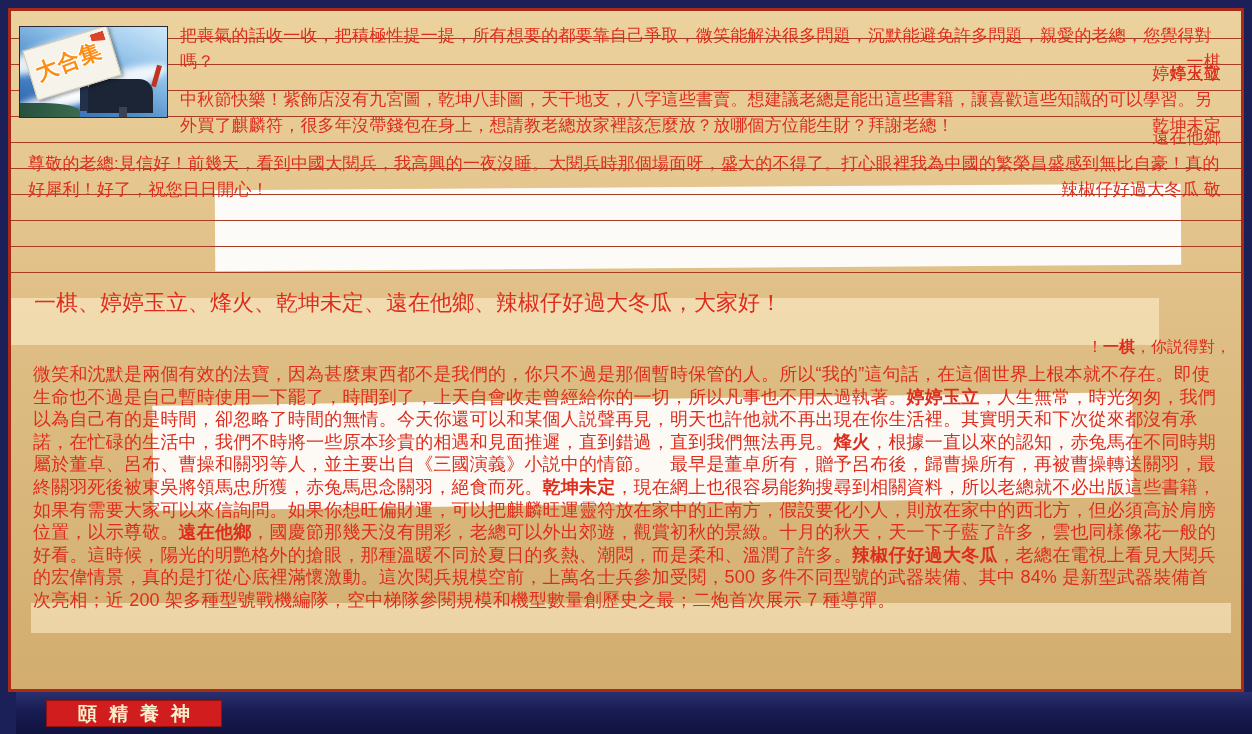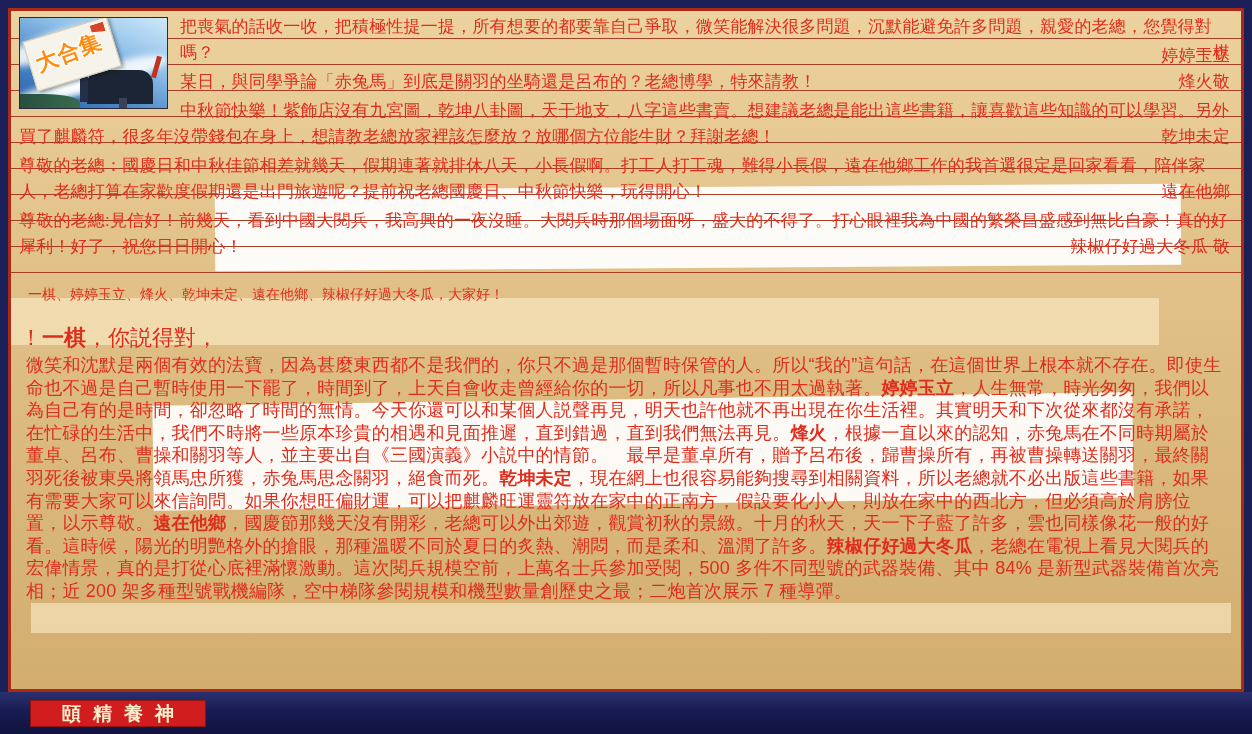--- a/index.html
+++ b/index.html
@@ -18,21 +18,21 @@
   .panel.pA{left:0px;top:287px;width:1148px;height:47px;}
   .panel.pB{left:20px;top:592px;width:1200px;height:30px;}
   
   .rules{position:absolute;left:0;right:0;top:2px;height:261px;z-index:2;
          background:repeating-linear-gradient(to bottom,
            transparent 0px,transparent 24.6px,#a63d24 24.6px,#a63d24 26px);}
   .content{position:relative;z-index:3;padding:0 6px 0 5px;color:#de2d1c;}
   
   .letters{position:relative;min-height:261px;font-size:17px;line-height:26px;
            letter-spacing:0.2px;}
-  .letters p{margin:3px;position:relative;}
+  .letters p{margin:12px;position:relative;}
   .letters .sig{position:absolute;right:2px;bottom:0;white-space:nowrap;}
   
   .photo{float:left;width:147px;height:90px;margin:3px 12px 8px 3px;position:relative;
          overflow:hidden;border:1px solid #2a2a3a;
          background:linear-gradient(205deg,#cfe9fa 0%,#8fc0e8 35%,#4583c4 70%,#2a5fa8 100%);}
   .cloud{position:absolute;background:rgba(255,255,255,0.85);border-radius:50%;filter:blur(3px);}
   .c1{width:110px;height:26px;left:-18px;top:14px;transform:rotate(-18deg);}
   .c2{width:120px;height:22px;left:30px;top:46px;transform:rotate(-16deg);}
   .c3{width:90px;height:16px;left:-10px;top:66px;transform:rotate(-14deg);}
   .mailbox{position:absolute;right:14px;bottom:4px;width:66px;height:34px;background:#1c2535;
@@ -46,26 +46,26 @@
             border:1px solid #cfc9b4;transform:rotate(-17deg);
             box-shadow:2px 2px 4px rgba(0,0,0,0.35);}
   .env-text{position:absolute;left:6px;top:10px;font-size:22px;font-weight:bold;color:#ff8c12;
             transform:rotate(-4deg);letter-spacing:1px;
             text-shadow:1px 1px 0 #fff,-1px -1px 0 #fff,1px -1px 0 #fff,-1px 1px 0 #fff;}
   .env-mark{position:absolute;right:4px;top:3px;width:14px;height:10px;background:#d8452a;
             clip-path:polygon(0 0,100% 0,100% 100%,0 70%);}
   .ground{position:absolute;left:0;bottom:0;width:60px;height:14px;
           background:linear-gradient(90deg,#27503e,#3a6b50);border-radius:0 60% 0 0;}
   
-  .greeting{margin:7px 12px 0;font-size:14px;line-height:24px;}
-  .reply-intro{margin:21px 4px 0;font-size:22px;line-height:22px;}
-  .reply-body{margin:5px 10px 0;font-size:18px;line-height:22.6px;letter-spacing:0.2px;}
+  .greeting{margin:7px 18px 0;font-size:22px;line-height:24px;}
+  .reply-intro{margin:21px 4px 0;font-size:16px;line-height:22px;text-align:right;}
+  .reply-body{margin:5px 17px 0;font-size:18px;line-height:22.6px;letter-spacing:0.2px;}
   .bname{font-weight:bold;}
   
-  .footer-band{position:absolute;left:0;right:0;bottom:0;height:42px;z-index:4;
+  .footer-band{position:absolute;left:16px;right:0;bottom:0;height:42px;z-index:4;
                background:linear-gradient(180deg,#2a306e 0%,#181c52 45%,#10133e 100%);}
   .slogan-box{position:absolute;left:30px;top:8px;width:176px;height:27px;background:#d11d1e;
               box-shadow:inset 0 0 0 1px #8e1212;display:flex;align-items:center;
               justify-content:center;}
   .slogan{color:#f7eecb;font-size:19px;font-weight:bold;letter-spacing:12px;
           text-indent:12px;white-space:nowrap;}
 </style>
 </head>
 <body>
 
@@ -96,29 +96,27 @@
         </div>
 
         <p class="letter">
           <span>把喪氣的話收一收，把積極性提一提，所有想要的都要靠自己爭取，微笑能解決很多問題，沉默能避免許多問題，親愛的老總，您覺得對嗎？</span>
           <span class="sig">一棋</span>
         </p>
         <p class="letter">
           <span class="sig">婷婷玉立</span>
         </p>
         <p class="letter">
-          <span>某日，與同學爭論「赤兔馬」到底是關羽的坐騎還是呂布的？老總博學，特來請教！</span>
           <span class="sig">烽火敬</span>
         </p>
         <p class="letter">
           <span>中秋節快樂！紫飾店沒有九宮圖，乾坤八卦圖，天干地支，八字這些書賣。想建議老總是能出這些書籍，讓喜歡這些知識的可以學習。另外買了麒麟符，很多年沒帶錢包在身上，想請教老總放家裡該怎麼放？放哪個方位能生財？拜謝老總！</span>
           <span class="sig">乾坤未定</span>
         </p>
         <p class="letter">
-          <span>尊敬的老總：國慶日和中秋佳節相差就幾天，假期連著就排休八天，小長假啊。打工人打工魂，難得小長假，遠在他鄉工作的我首選很定是回家看看，陪伴家人，老總打算在家歡度假期還是出門旅遊呢？提前祝老總國慶日、中秋節快樂，玩得開心！</span>
           <span class="sig">遠在他鄉</span>
         </p>
         <p class="letter">
           <span>尊敬的老總:見信好！前幾天，看到中國大閱兵，我高興的一夜沒睡。大閱兵時那個場面呀，盛大的不得了。打心眼裡我為中國的繁榮昌盛感到無比自豪！真的好犀利！好了，祝您日日開心！</span>
           <span class="sig">辣椒仔好過大冬瓜 敬</span>
         </p>
       </div>
 
       <p class="greeting">一棋、婷婷玉立、烽火、乾坤未定、遠在他鄉、辣椒仔好過大冬瓜，大家好！</p>
 

